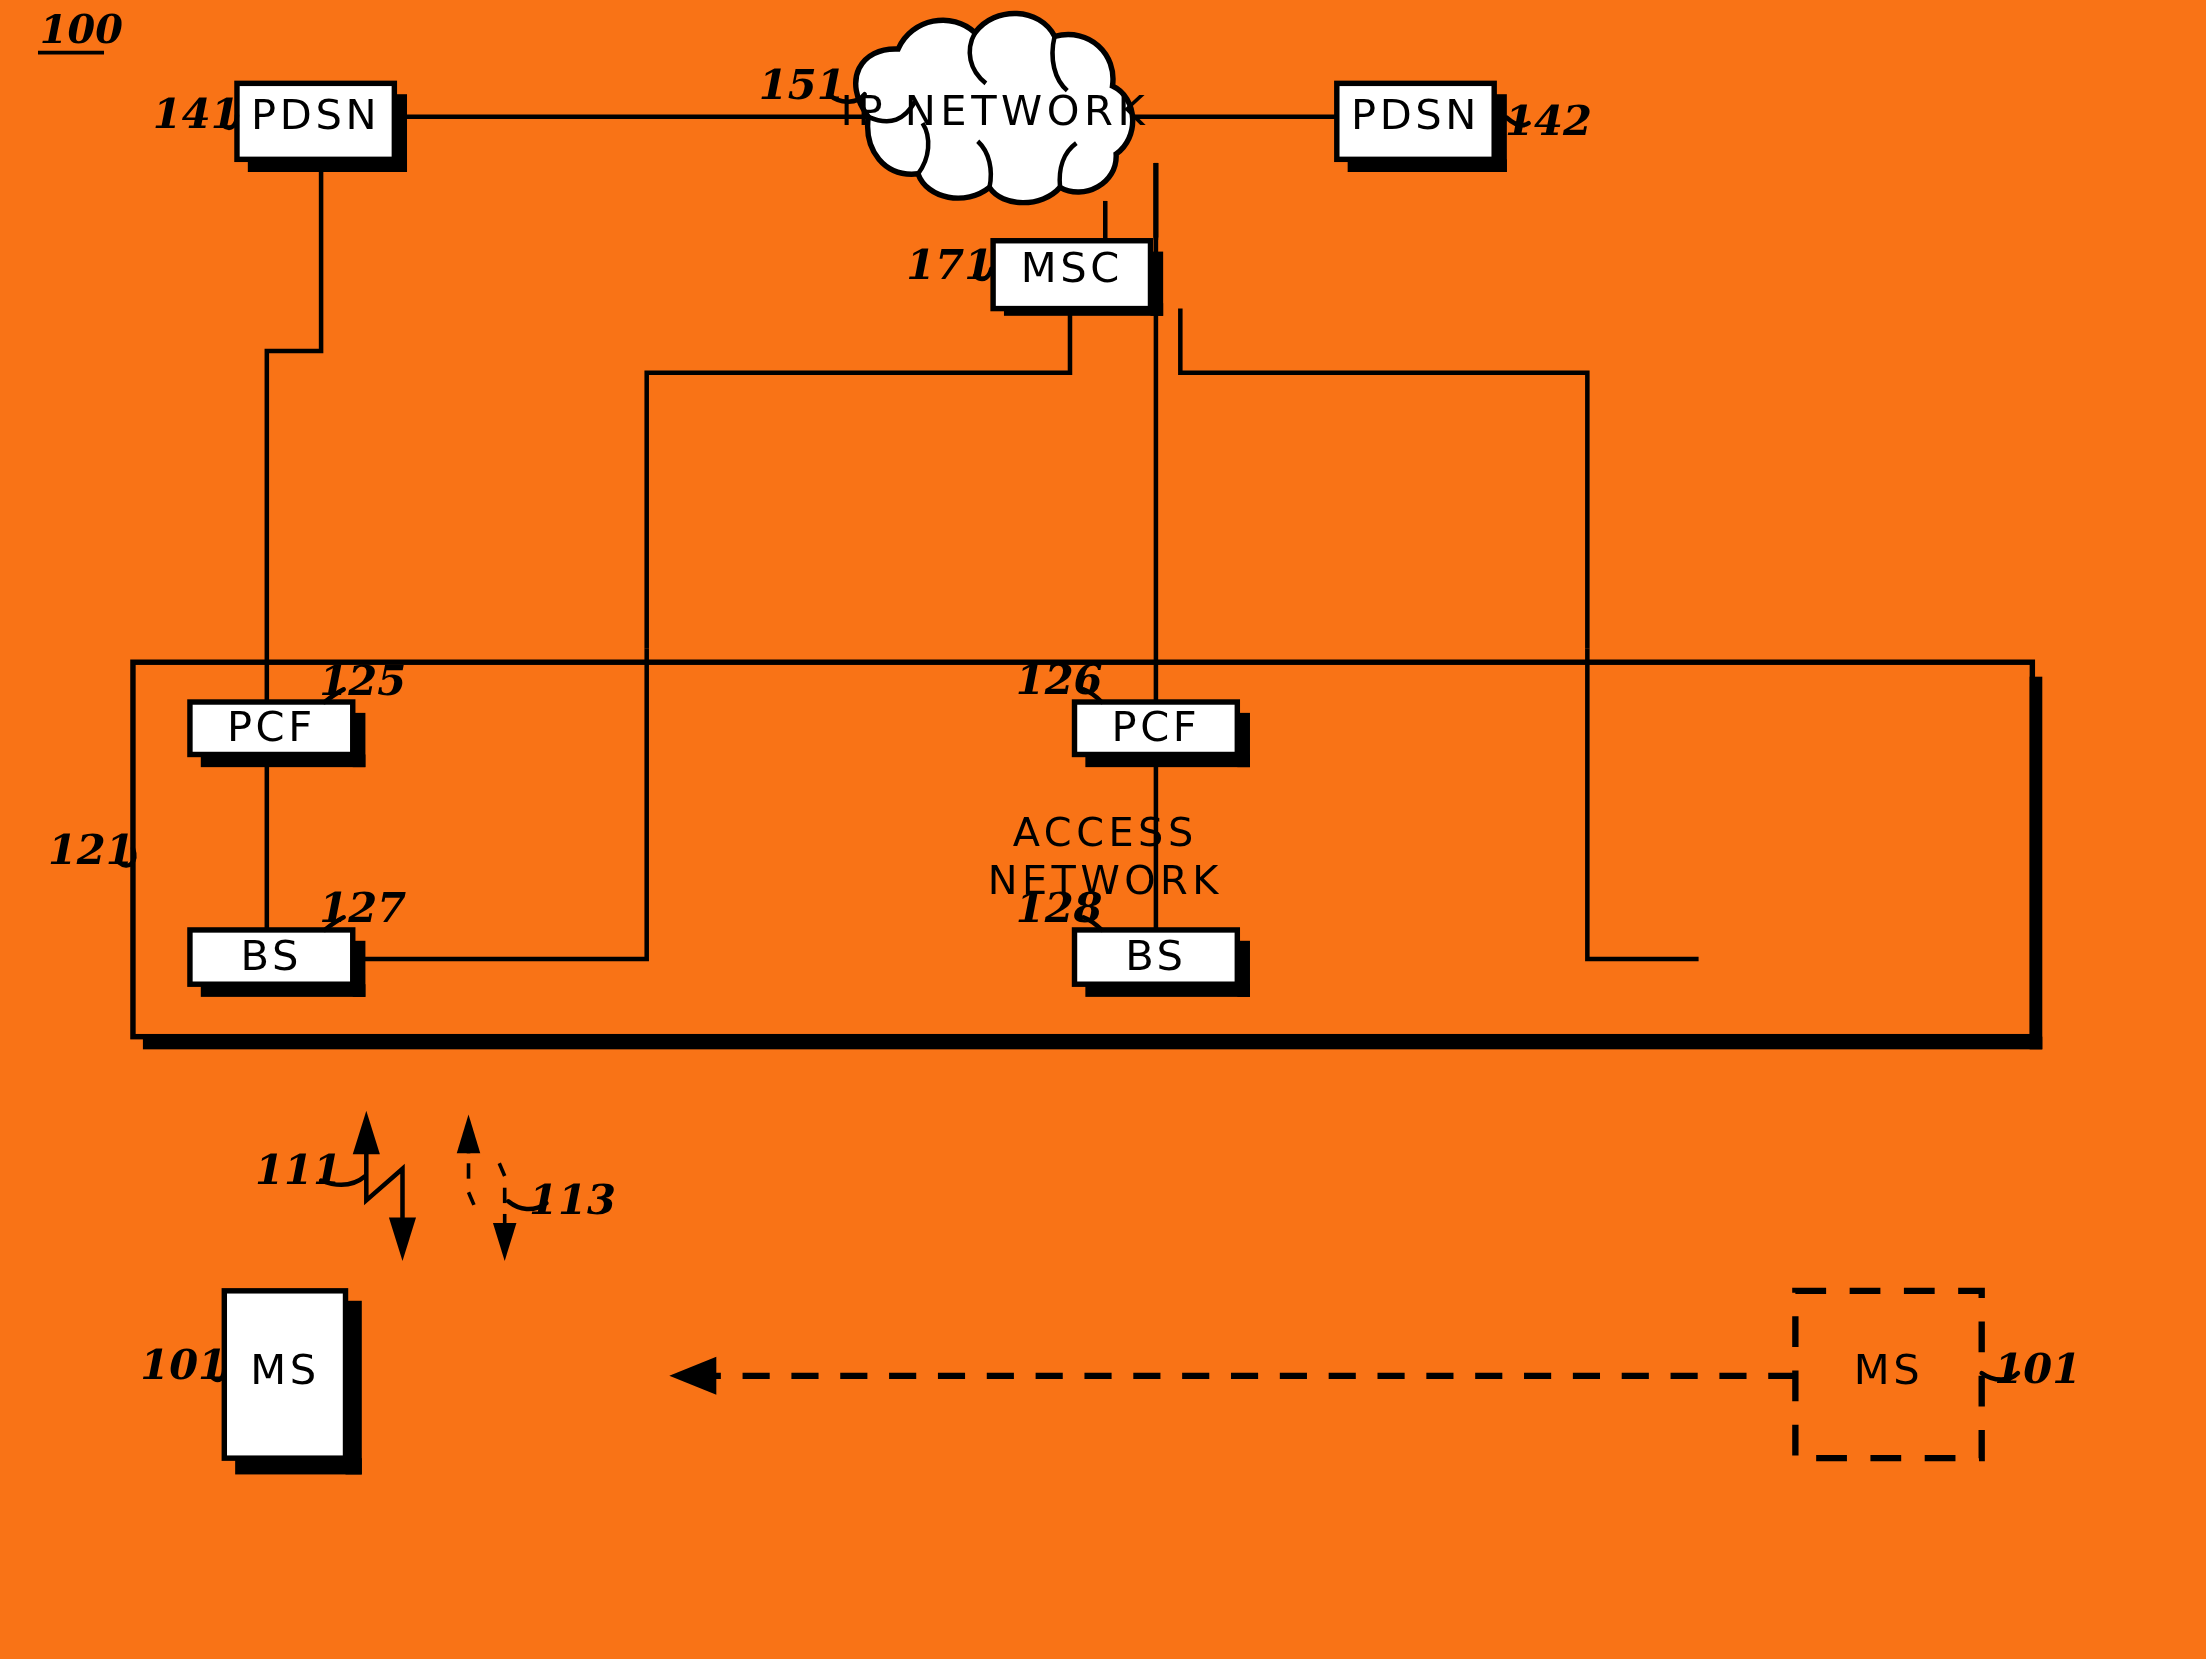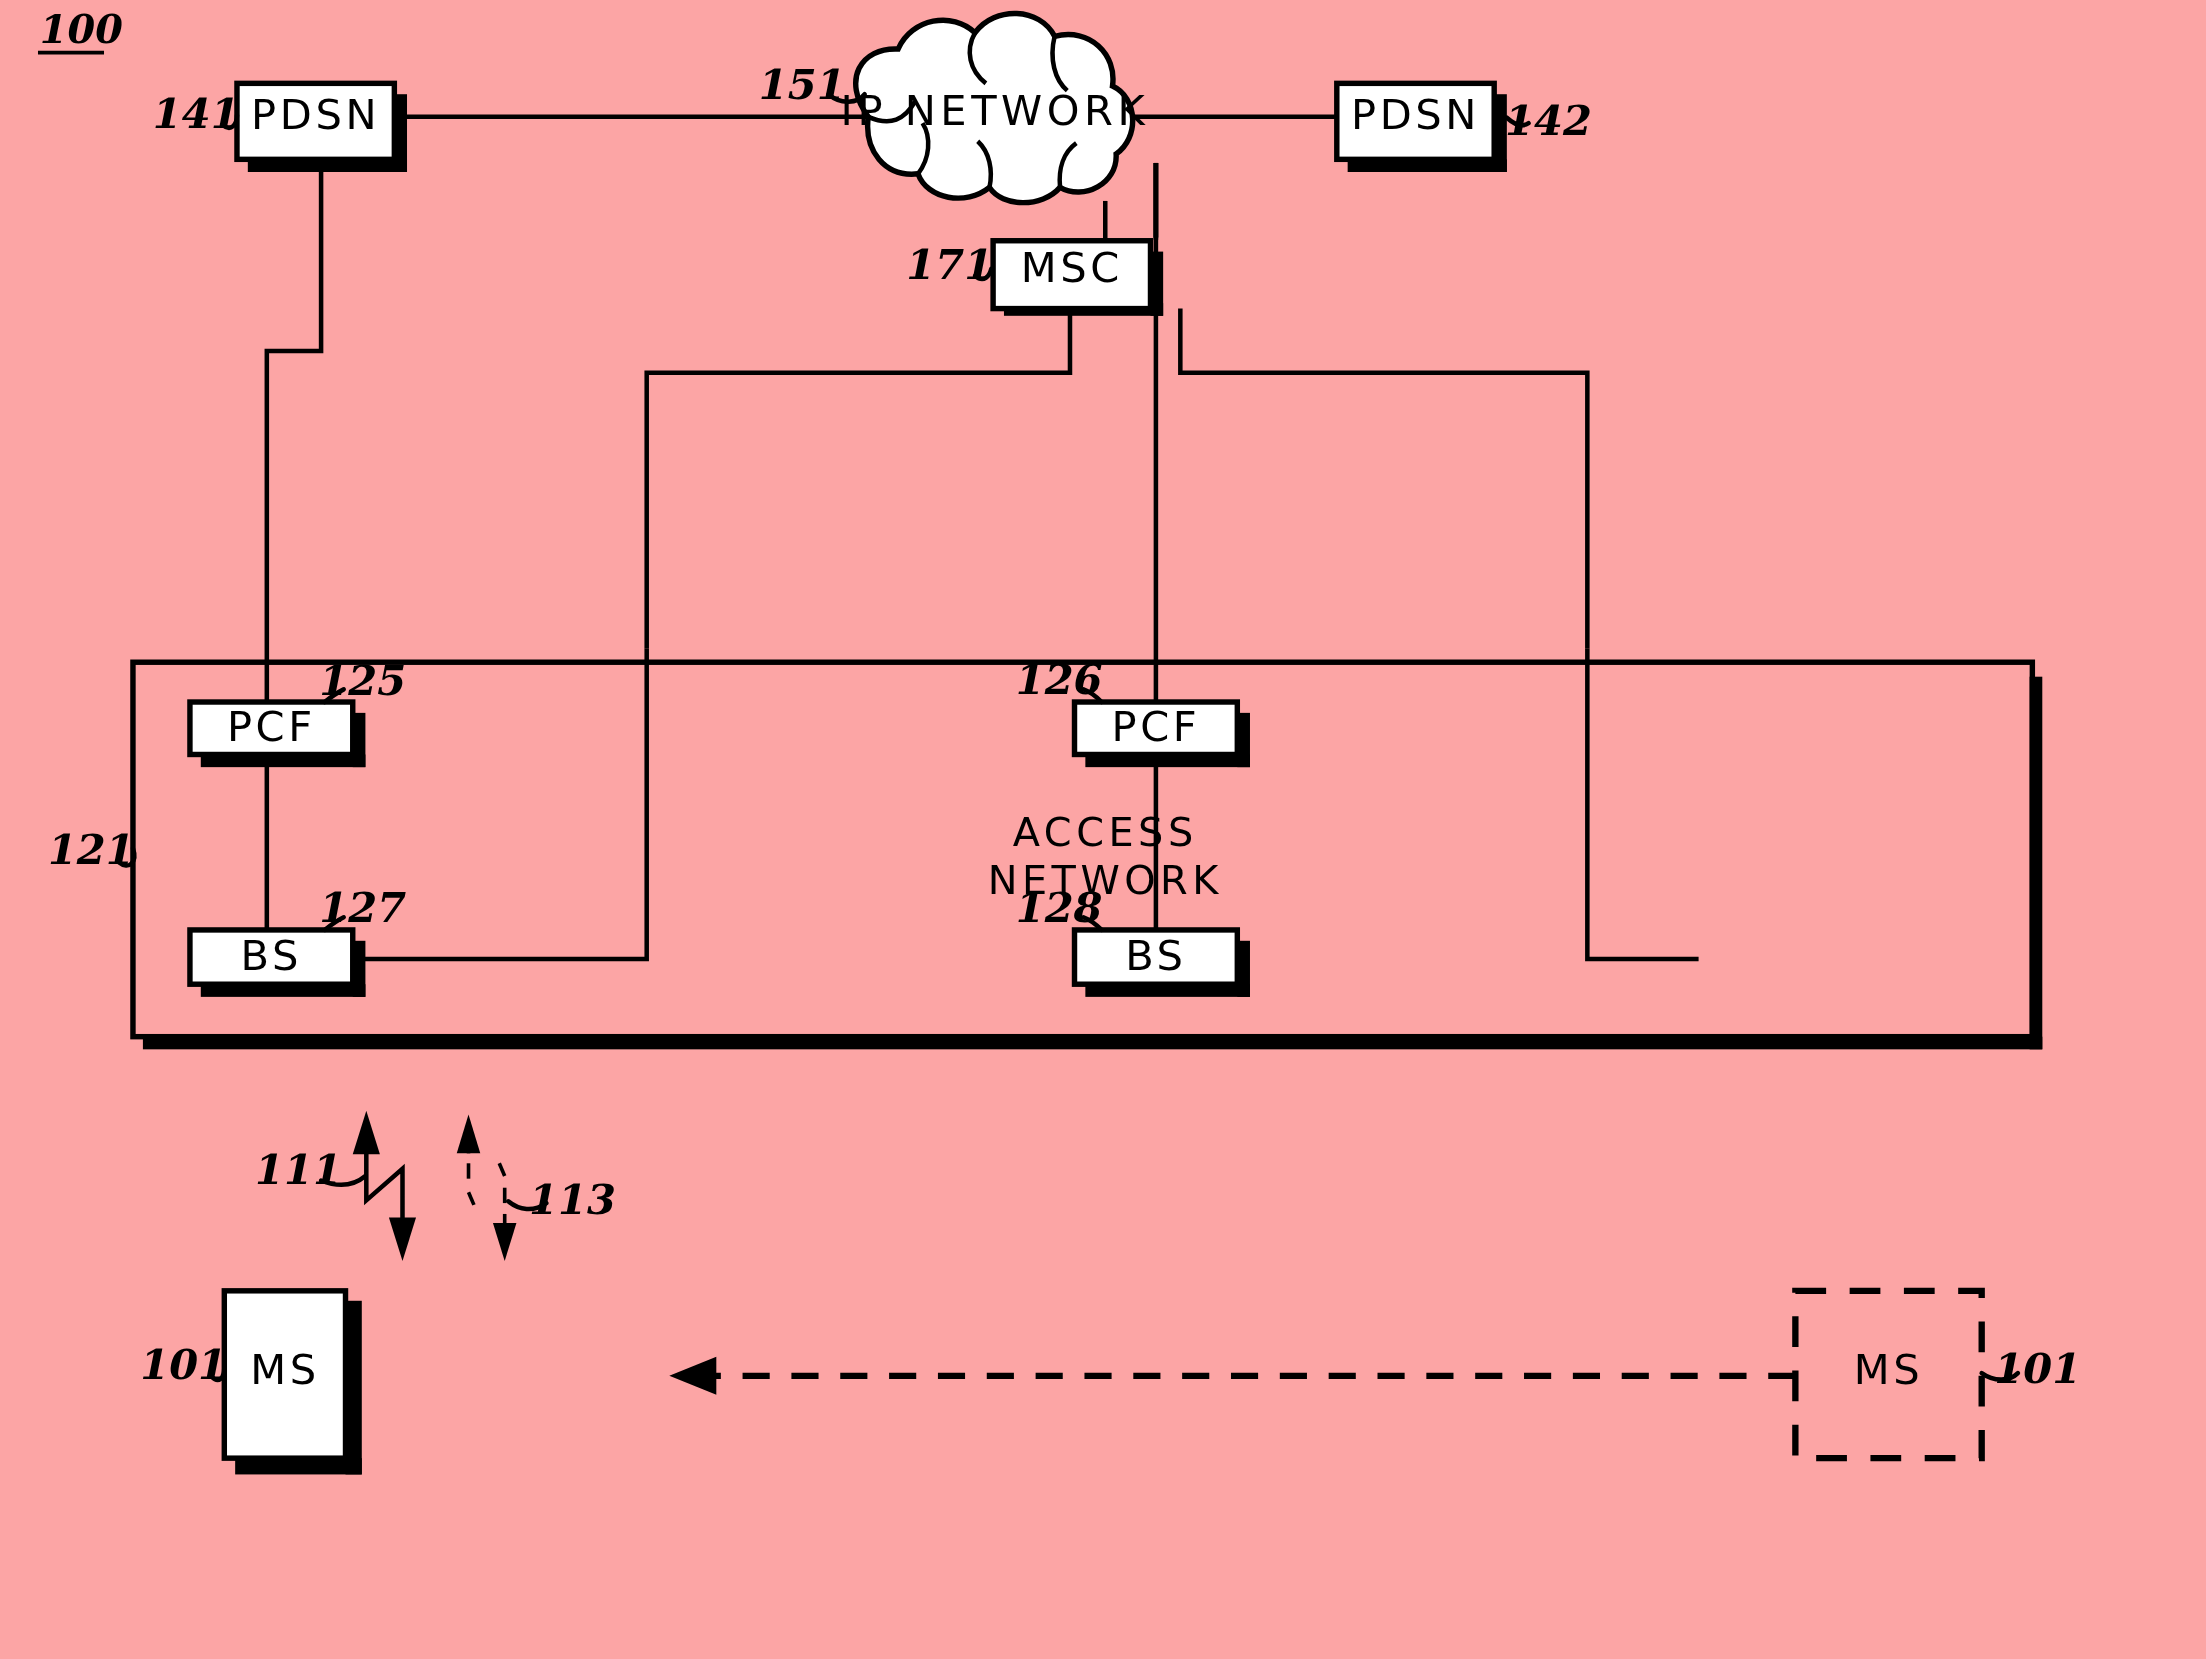--- a/index.html
+++ b/index.html
@@ -7,21 +7,21 @@
     padding: 0;
     background: #ffffff;
   }
   body {
     font-family: "DejaVu Sans", sans-serif;
   }
   #figure-root {
     position: relative;
     width: 2206px;
     height: 1660px;
-    background: #fca5a5;
+    background: #f97316;
     overflow: hidden;
   }
   svg.figure-canvas {
     position: absolute;
     top: 0; left: 0;
     width: 2206px;
     height: 1660px;
     display: block;
   }
   text {

